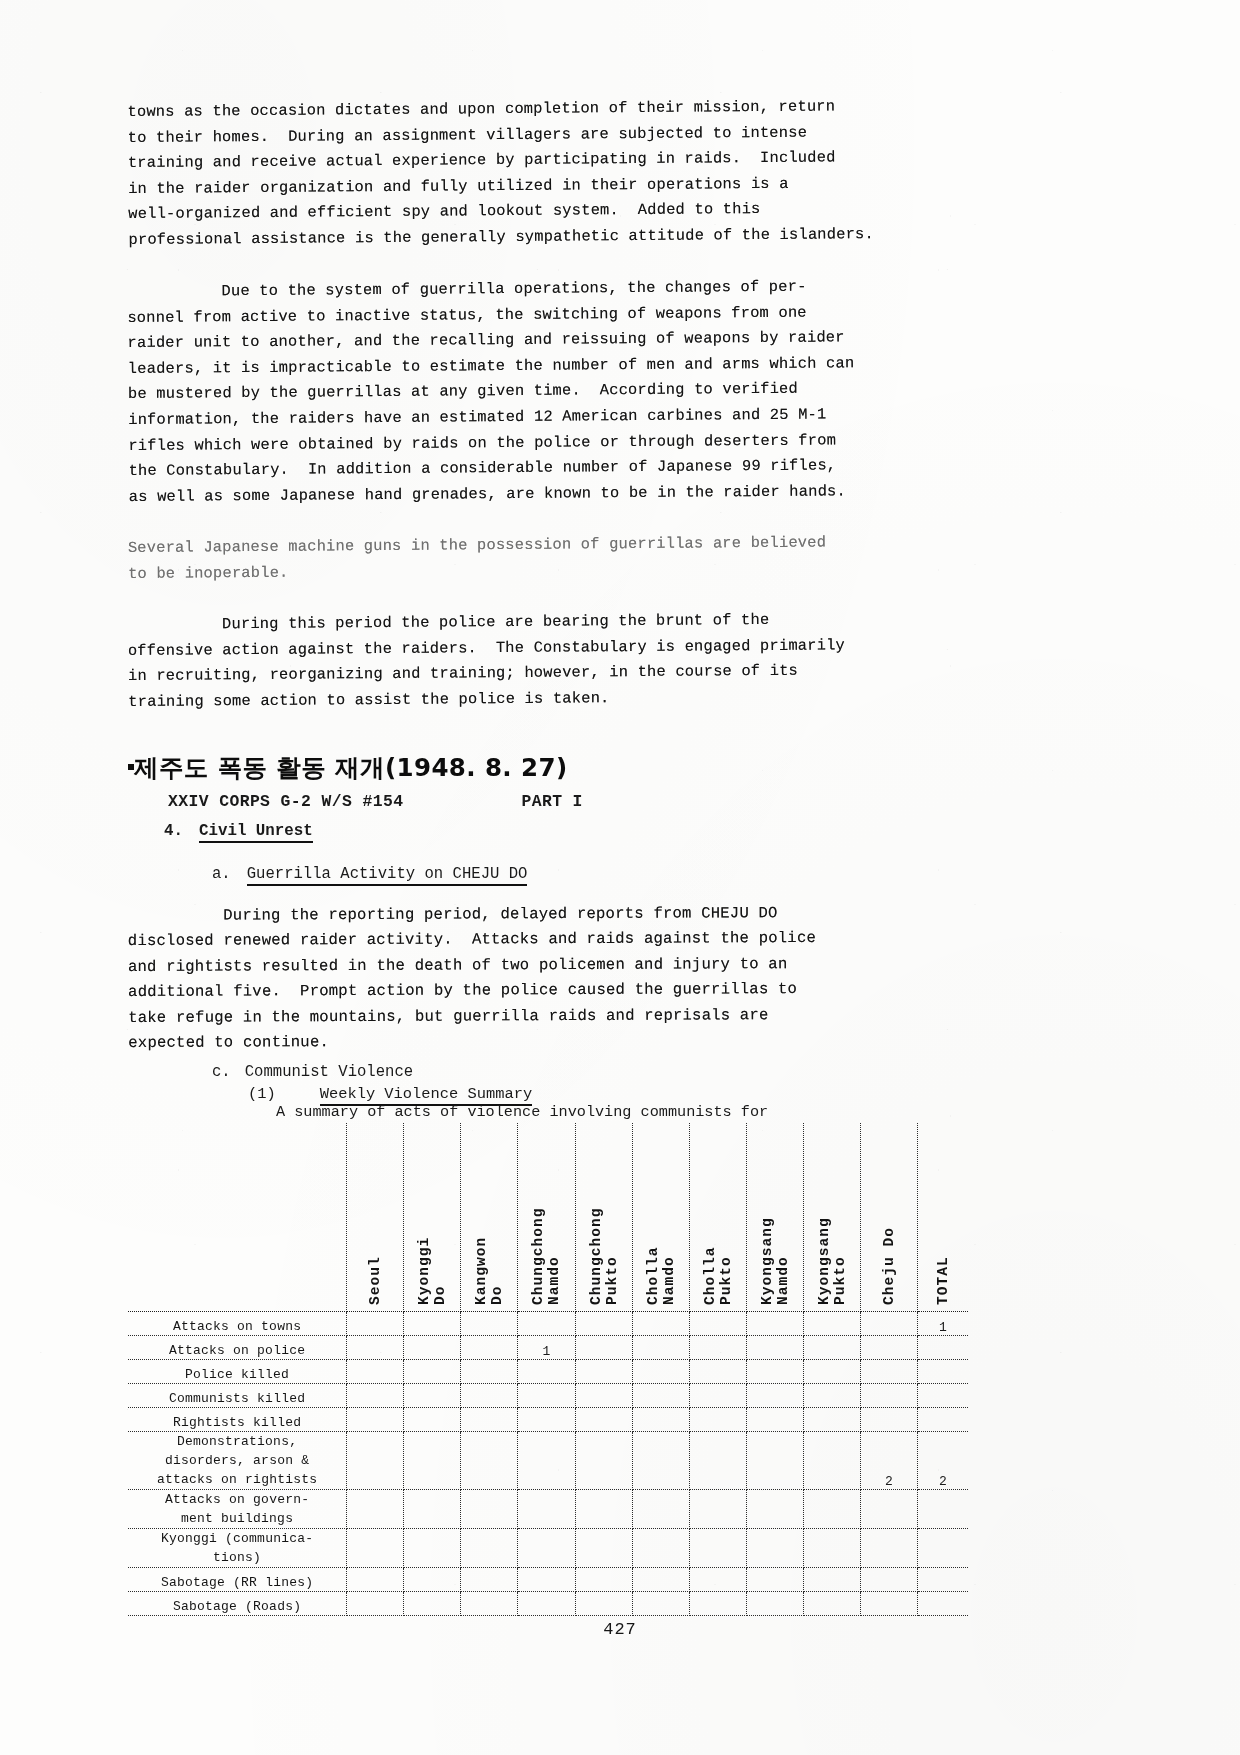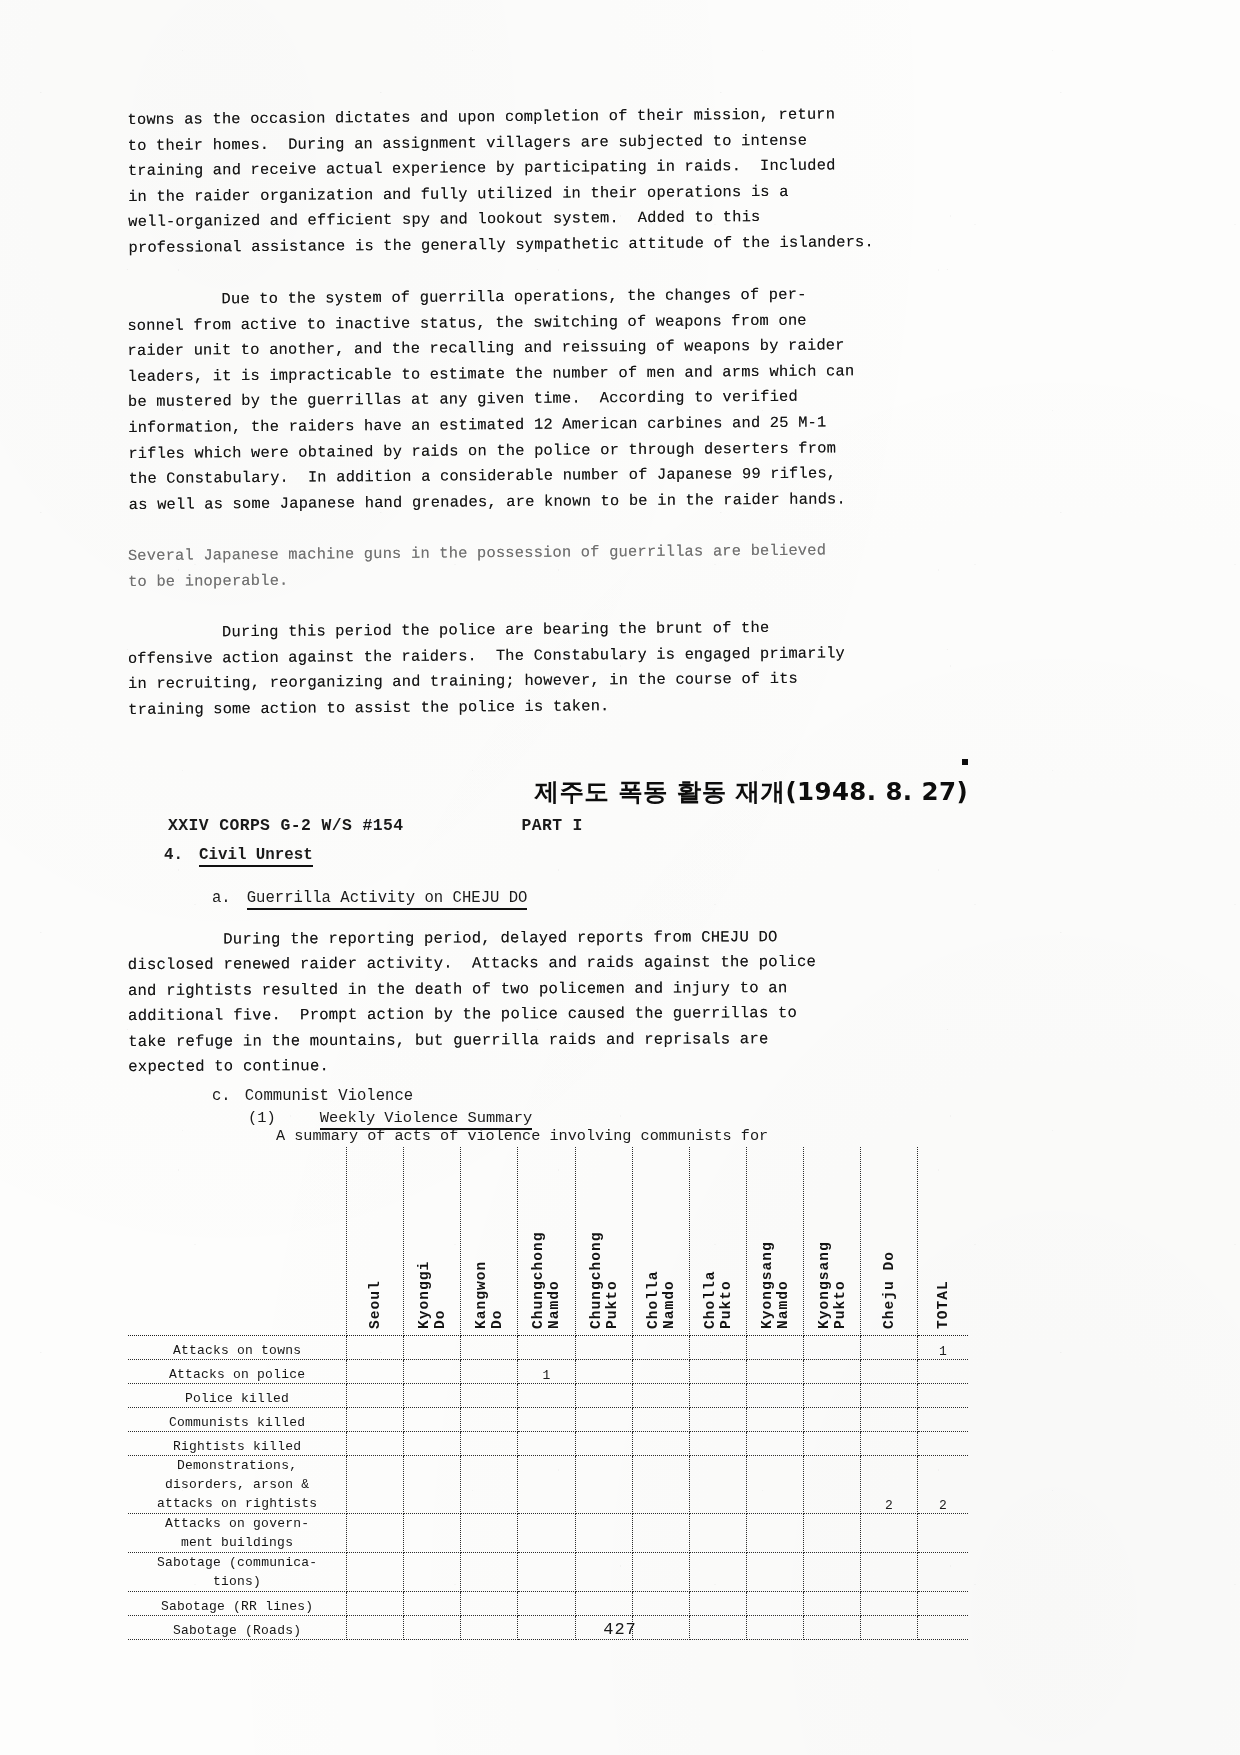--- a/index.html
+++ b/index.html
@@ -25,21 +25,21 @@
       radial-gradient(circle at 63% 14%, rgba(0,0,0,.04) .6px, transparent .8px),
       radial-gradient(circle at 31% 71%, rgba(0,0,0,.05) .5px, transparent .7px),
       radial-gradient(circle at 88% 48%, rgba(0,0,0,.04) .6px, transparent .8px),
       radial-gradient(circle at 47% 90%, rgba(0,0,0,.04) .5px, transparent .7px),
       radial-gradient(circle at 75% 66%, rgba(0,0,0,.035) .5px, transparent .7px);
     background-size: 340px 420px, 290px 360px, 410px 380px, 330px 450px, 380px 300px, 260px 340px;
     opacity:.85;
   }
   .content {
     position:absolute;
-    left:128px; top:108px;
+    left:128px; top:100px;
     width:840px;
   }
 
   
   .para {
     font-size:15.4px;
     line-height:25.6px;
     letter-spacing:.2px;
     white-space:pre-wrap;
     margin:0;
@@ -52,21 +52,21 @@
   .para.p3 { margin-bottom:0; }
 
   
   .kor-head {
     margin-top:36px;
     font-family:"DejaVu Sans","Liberation Sans",sans-serif;
     font-size:24.5px;
     font-weight:600;
     letter-spacing:.4px;
     color:#0d0d0d;
-    display:flex; align-items:flex-end; gap:8px;flex-direction:column;
+    display:flex; align-items:center; 
   }
   .kor-bullet {
     width:6px; height:6px; background:#0d0d0d; display:inline-block;
     margin-bottom:2px; flex:none;
   }
 
   .corps-line {
     margin-top:8px;
     display:flex;
     font-size:16.4px;
@@ -375,21 +375,21 @@
               <td class="cell"></td>
               <td class="cell"></td>
               <td class="cell"></td>
               <td class="cell"></td>
               <td class="cell"></td>
               <td class="cell"></td>
               <td class="cell"></td>
               <td class="cell last"></td>
             </tr>
             <tr class="r-demo">
-              <td class="rowlabel">Sabotage (communica-
+              <td class="rowlabel">Kyonggi (communica-
   tions)</td>
               <td class="cell"></td>
               <td class="cell"></td>
               <td class="cell"></td>
               <td class="cell"></td>
               <td class="cell"></td>
               <td class="cell"></td>
               <td class="cell"></td>
               <td class="cell"></td>
               <td class="cell"></td>

